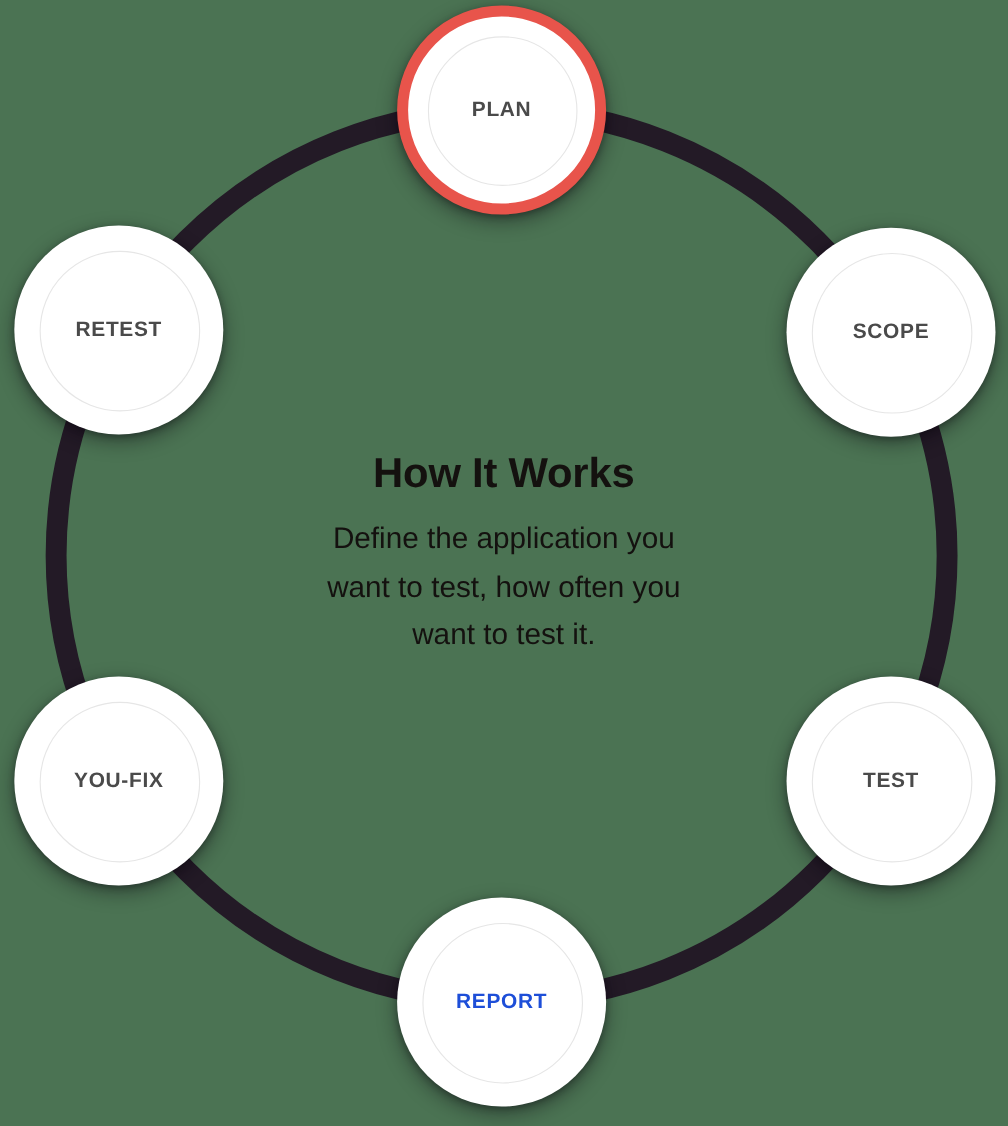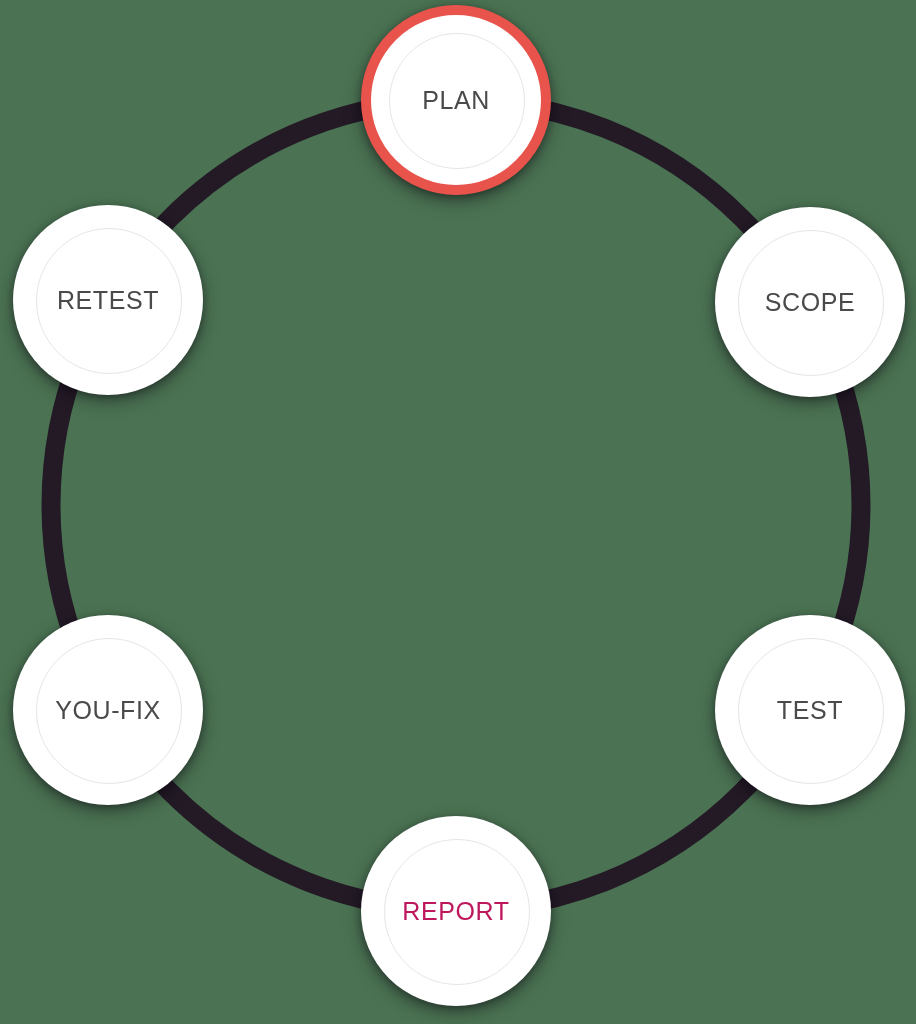--- a/index.html
+++ b/index.html
@@ -92,52 +92,58 @@
     background-clip: padding-box;
   }
   .node.active::before {
     width: 134px;
     height: 134px;
     margin: -67px 0 0 -67px;
   }
   .node-label {
     position: relative;
     z-index: 2;
-    font-size: 25px;
-    font-weight: normal;
+    font-size: 19px;
+    font-weight: bold;
     color: #4a4a4a;
     letter-spacing: 0.6px;
     white-space: nowrap;
     text-align: right;
   }
 </style>
 </head>
 <body style="width: 916px; height: 1024px; background: rgb(75, 115, 83);">
 
 <div id="cycle-diagram">
 
   <svg class="ring-svg" viewBox="0 0 916 1024" xmlns="http://www.w3.org/2000/svg" aria-hidden="true">
     <circle id="ring-circle" cx="456" cy="505" r="405" fill="none" stroke="#231a26" stroke-width="19"></circle>
   </svg>
 
+  <div class="center-block">
+    <h1 class="center-heading">How It Works</h1>
+    <p class="center-body">Define the application you</p>
+    <p class="center-body">want to test, how often you</p>
+    <p class="center-body">want to test it.</p>
+  </div>
 
   <div class="node active" style="left: 456px; top: 100px; width: 190px; height: 190px; background: rgb(255, 255, 255); border-color: rgb(232, 84, 75);">
     <span class="node-label" style="color: rgb(74, 74, 74);">PLAN</span>
   </div>
 
   <div class="node" style="left: 810px; top: 710px; width: 190px; height: 190px; background: rgb(255, 255, 255);">
     <span class="node-label" style="color: rgb(74, 74, 74);">TEST</span>
   </div>
 
   <div class="node" style="left: 810px; top: 302px; width: 190px; height: 190px; background: rgb(255, 255, 255);">
     <span class="node-label" style="color: rgb(74, 74, 74);">SCOPE</span>
   </div>
 
   <div class="node" style="left: 456px; top: 911px; width: 190px; height: 190px; background: rgb(255, 255, 255);">
-    <span class="node-label" style="color: #be185d;">REPORT</span>
+    <span class="node-label" style="color: #1d4ed8;">REPORT</span>
   </div>
 
   <div class="node" style="left: 108px; top: 300px; width: 190px; height: 190px; background: rgb(255, 255, 255);">
     <span class="node-label" style="color: rgb(74, 74, 74);">RETEST</span>
   </div>
 
   <div class="node" style="left: 108px; top: 710px; width: 190px; height: 190px; background: rgb(255, 255, 255);">
     <span class="node-label" style="color: rgb(74, 74, 74);">YOU-FIX</span>
   </div>
 

